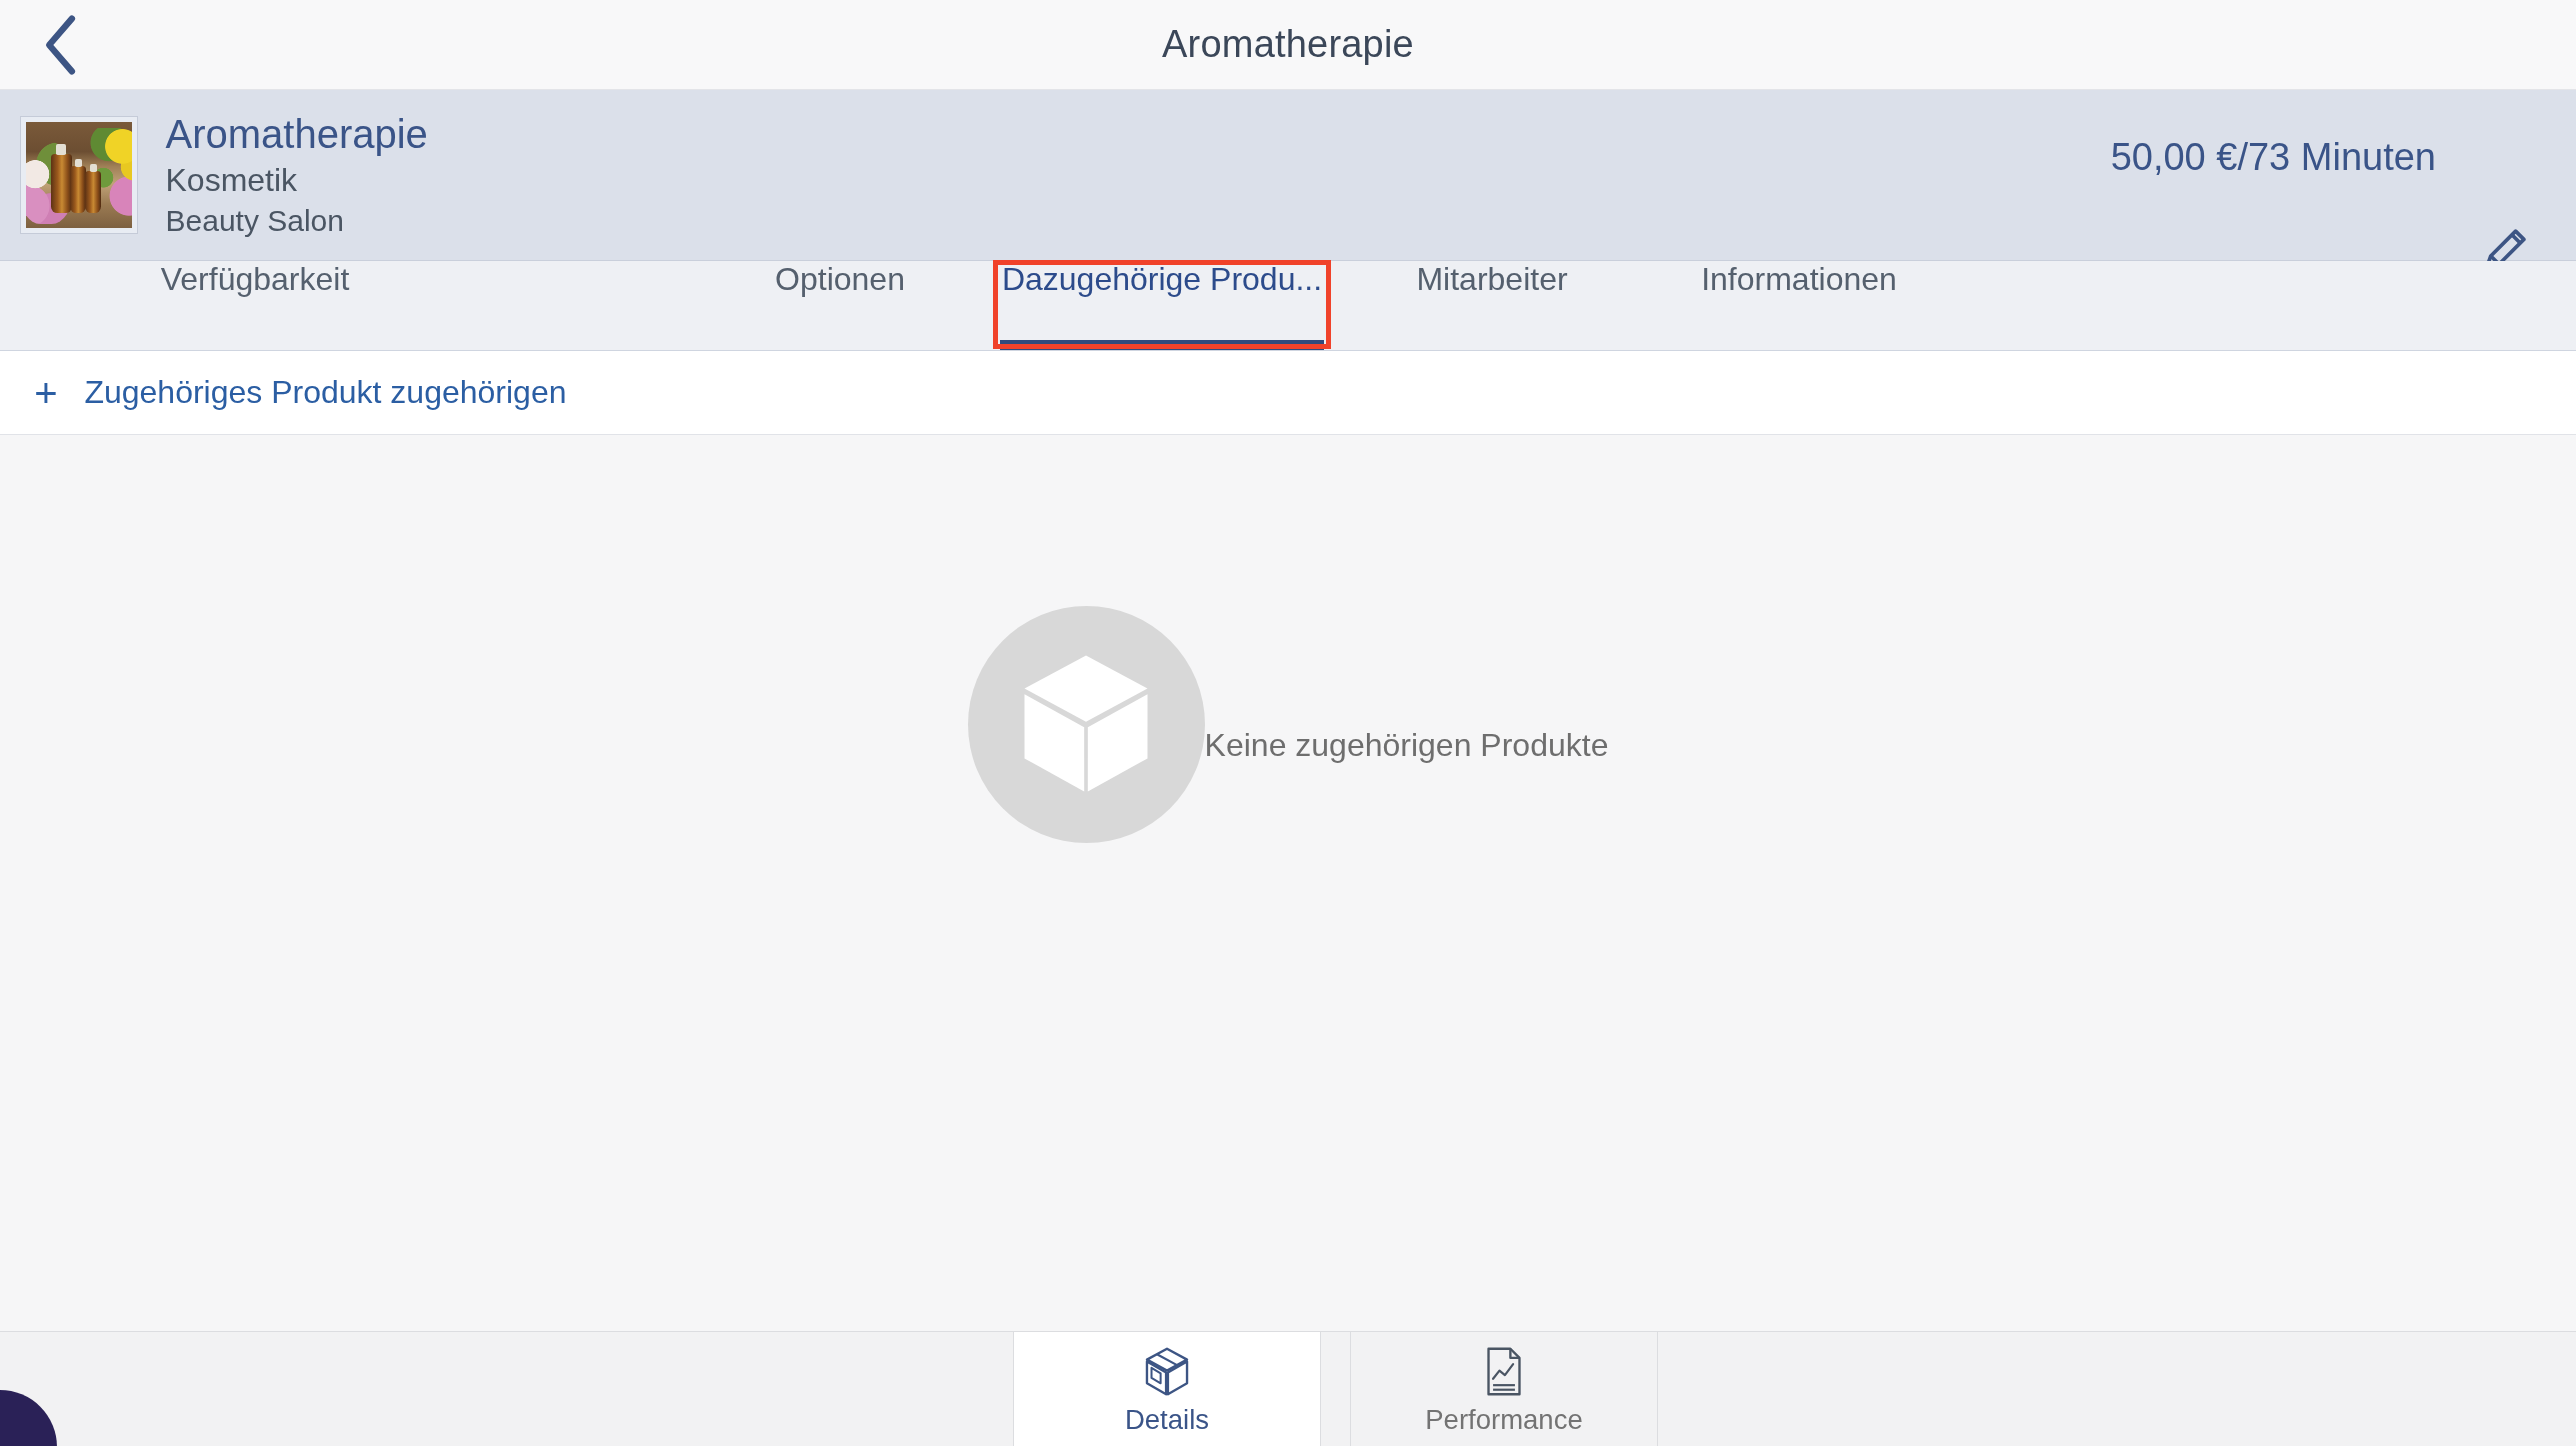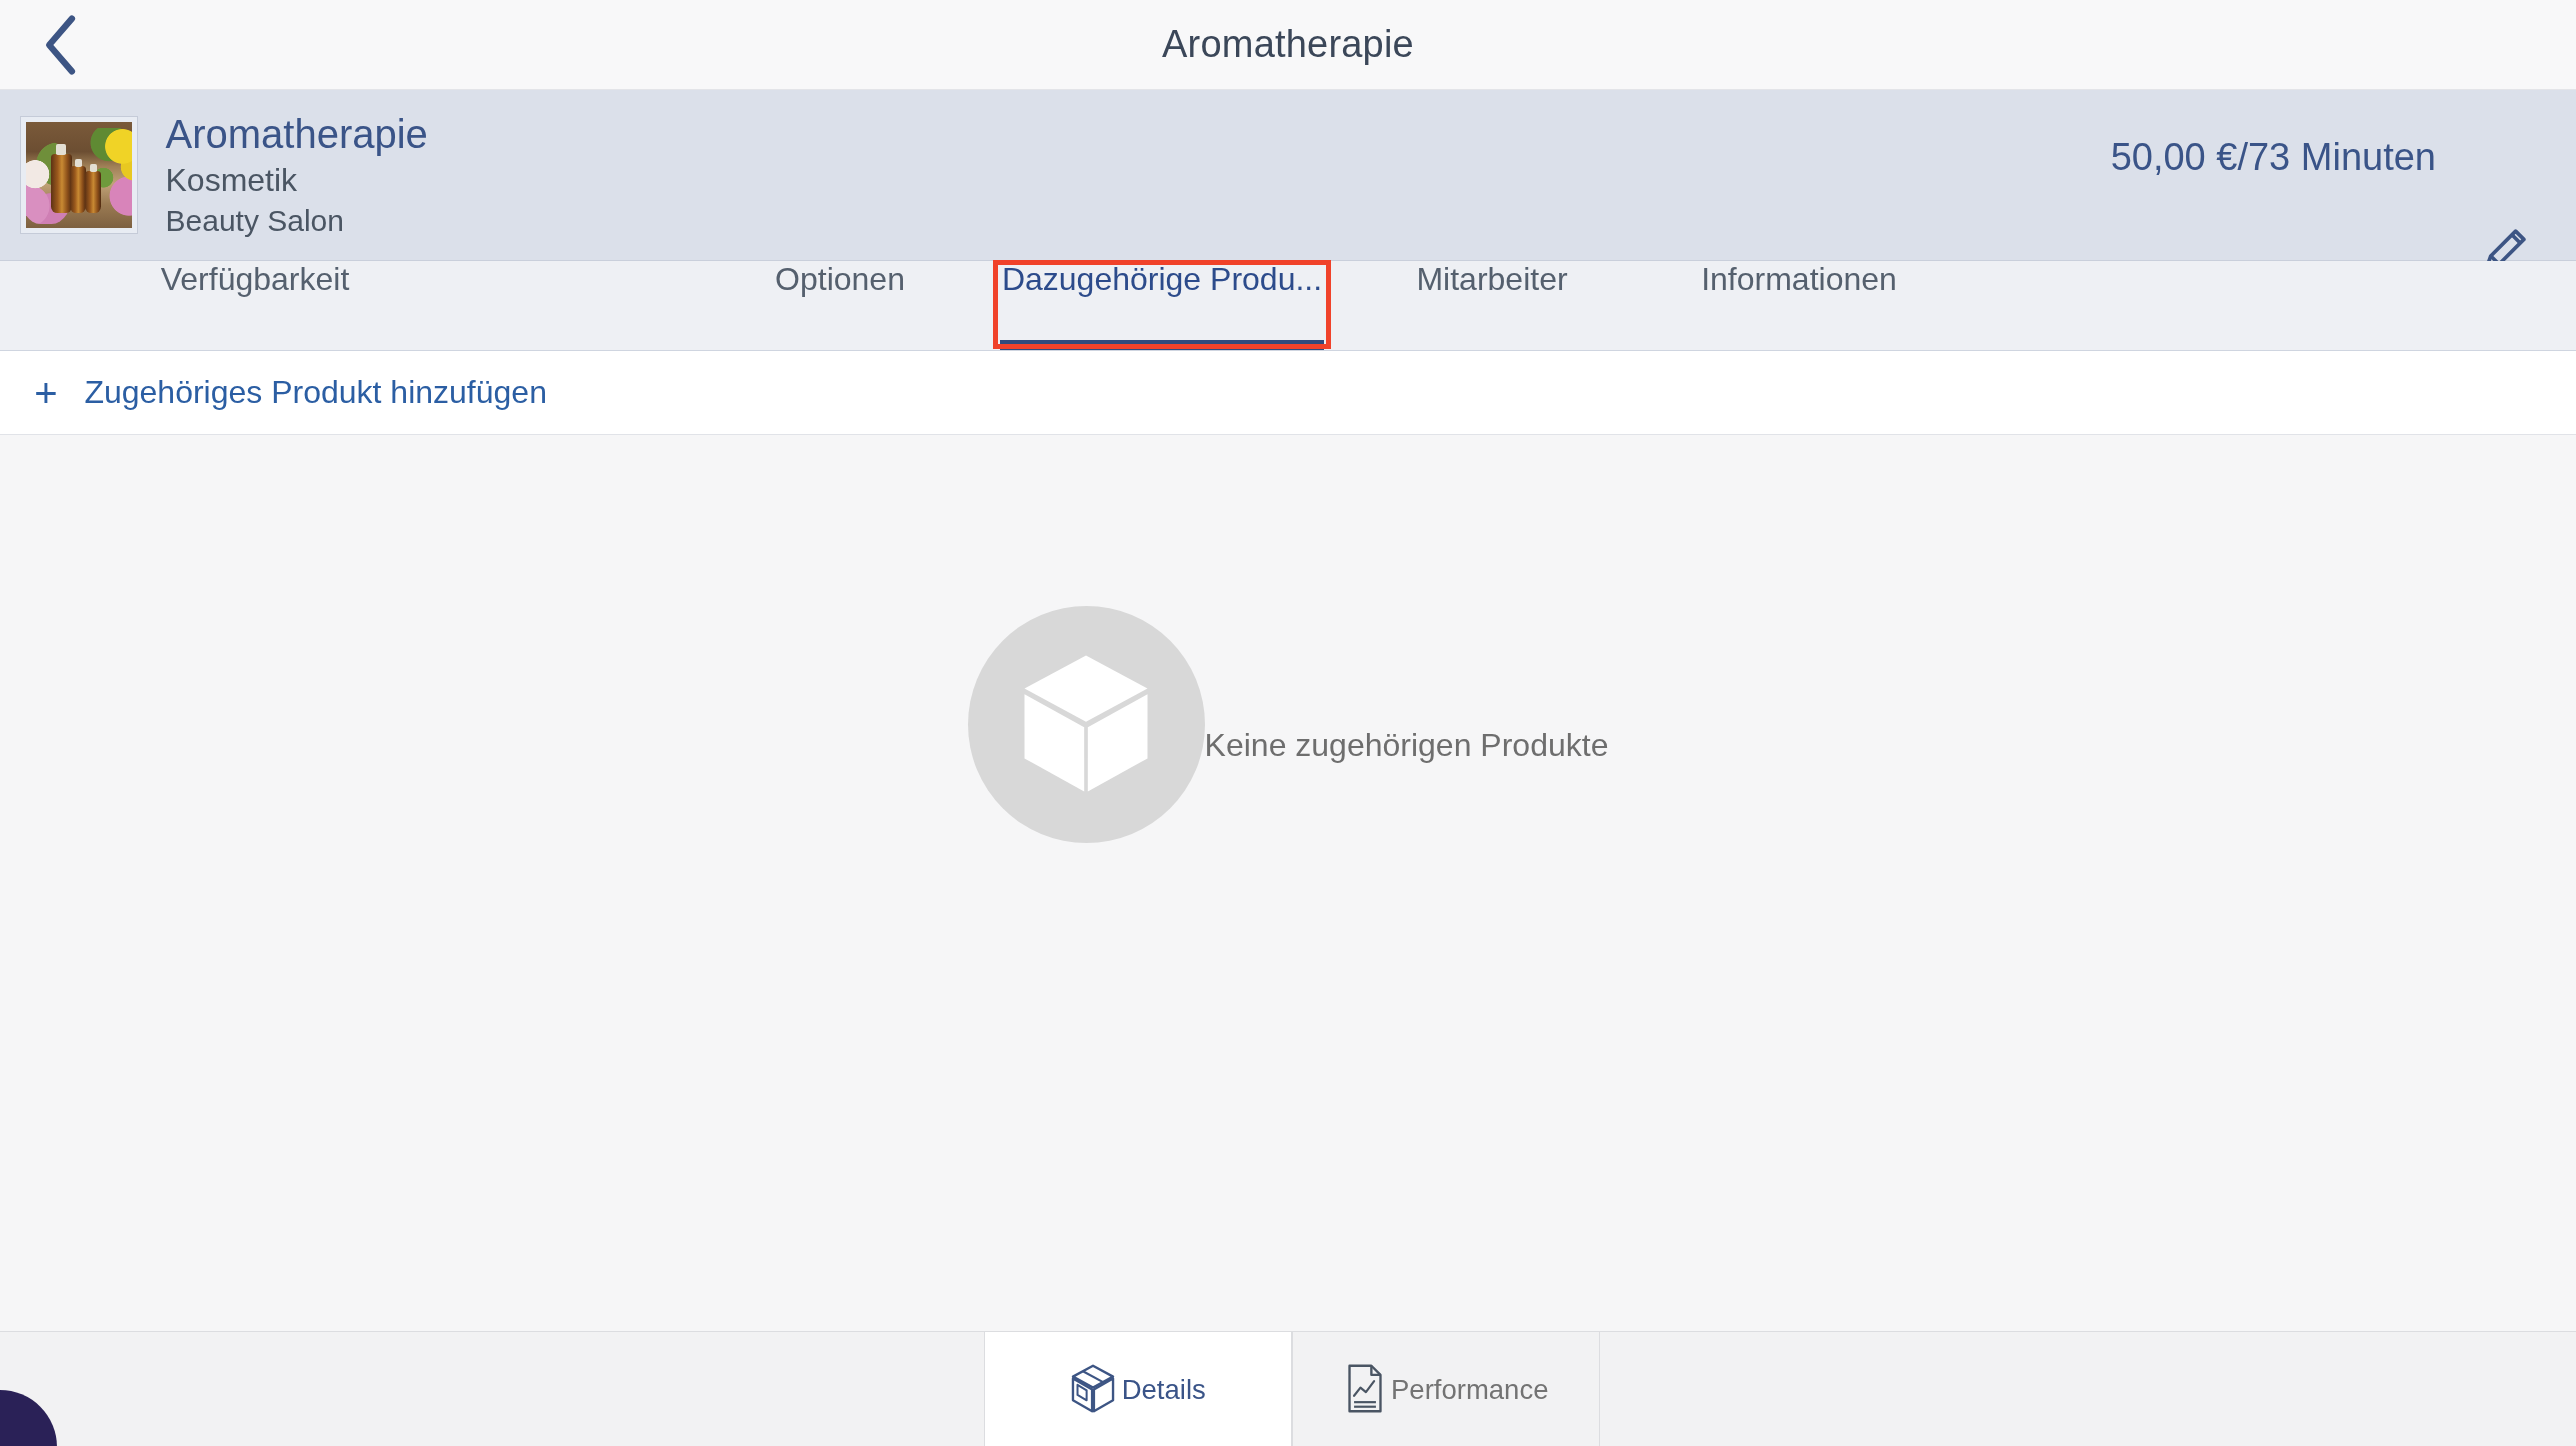--- a/index.html
+++ b/index.html
@@ -267,27 +267,28 @@
     flex: 0 0 116px;
     background: #f2f2f3;
     border-top: 1.8px solid #dcdde0;
     display: flex;
   }
   .bb-spacer { flex: 0 0 984px; }
   .bb-tab {
     width: 308px;
     flex: 0 0 308px;
     display: flex;
-    flex-direction: row;
+    flex-direction: column;
     align-items: center;
     justify-content: center;
     gap: 5.5px;
     cursor: pointer;
     border-left: 1.8px solid #dcdde0;
     border-right: 1.8px solid #dcdde0;
+    margin-left: 29px;
   }
   .bb-tab.active { background: #ffffff; }
   .bb-label { font-size: 27.5px; color: #3a5488; line-height: 1; }
   .bb-tab:not(.active) .bb-label { color: #737373; }
   .fab-corner {
     position: absolute;
     left: -57px;
     bottom: -57px;
     width: 114px;
     height: 114px;
@@ -355,21 +356,21 @@
     </div>
     <div class="tab" style="position:absolute;left:1652px;width:294px;top:0;bottom:0;">
       <span>Informationen</span>
     </div>
   </div>
 
   <div class="tab-hl" style="left:993px; top:260px; width:338px; height:89px;"></div>
 
   <div class="add-row">
     <span class="plus-icon">+</span>
-    <span class="add-label">Zugehöriges Produkt hinzufügen</span>
+    <span class="add-label">Zugehöriges Produkt zugehörigen</span>
   </div>
 
   <div class="content">
     <div class="empty">
       <div class="empty-circle">
         <span>
           <svg width="134" height="147" viewBox="0 0 146 160">
             <polygon points="73,6 140,42 73,78 6,42" fill="#ffffff"></polygon>
             <polygon points="6,48 71,84 71,154 6,118" fill="#ffffff"></polygon>
             <polygon points="75,84 140,48 140,118 75,154" fill="#ffffff"></polygon>

